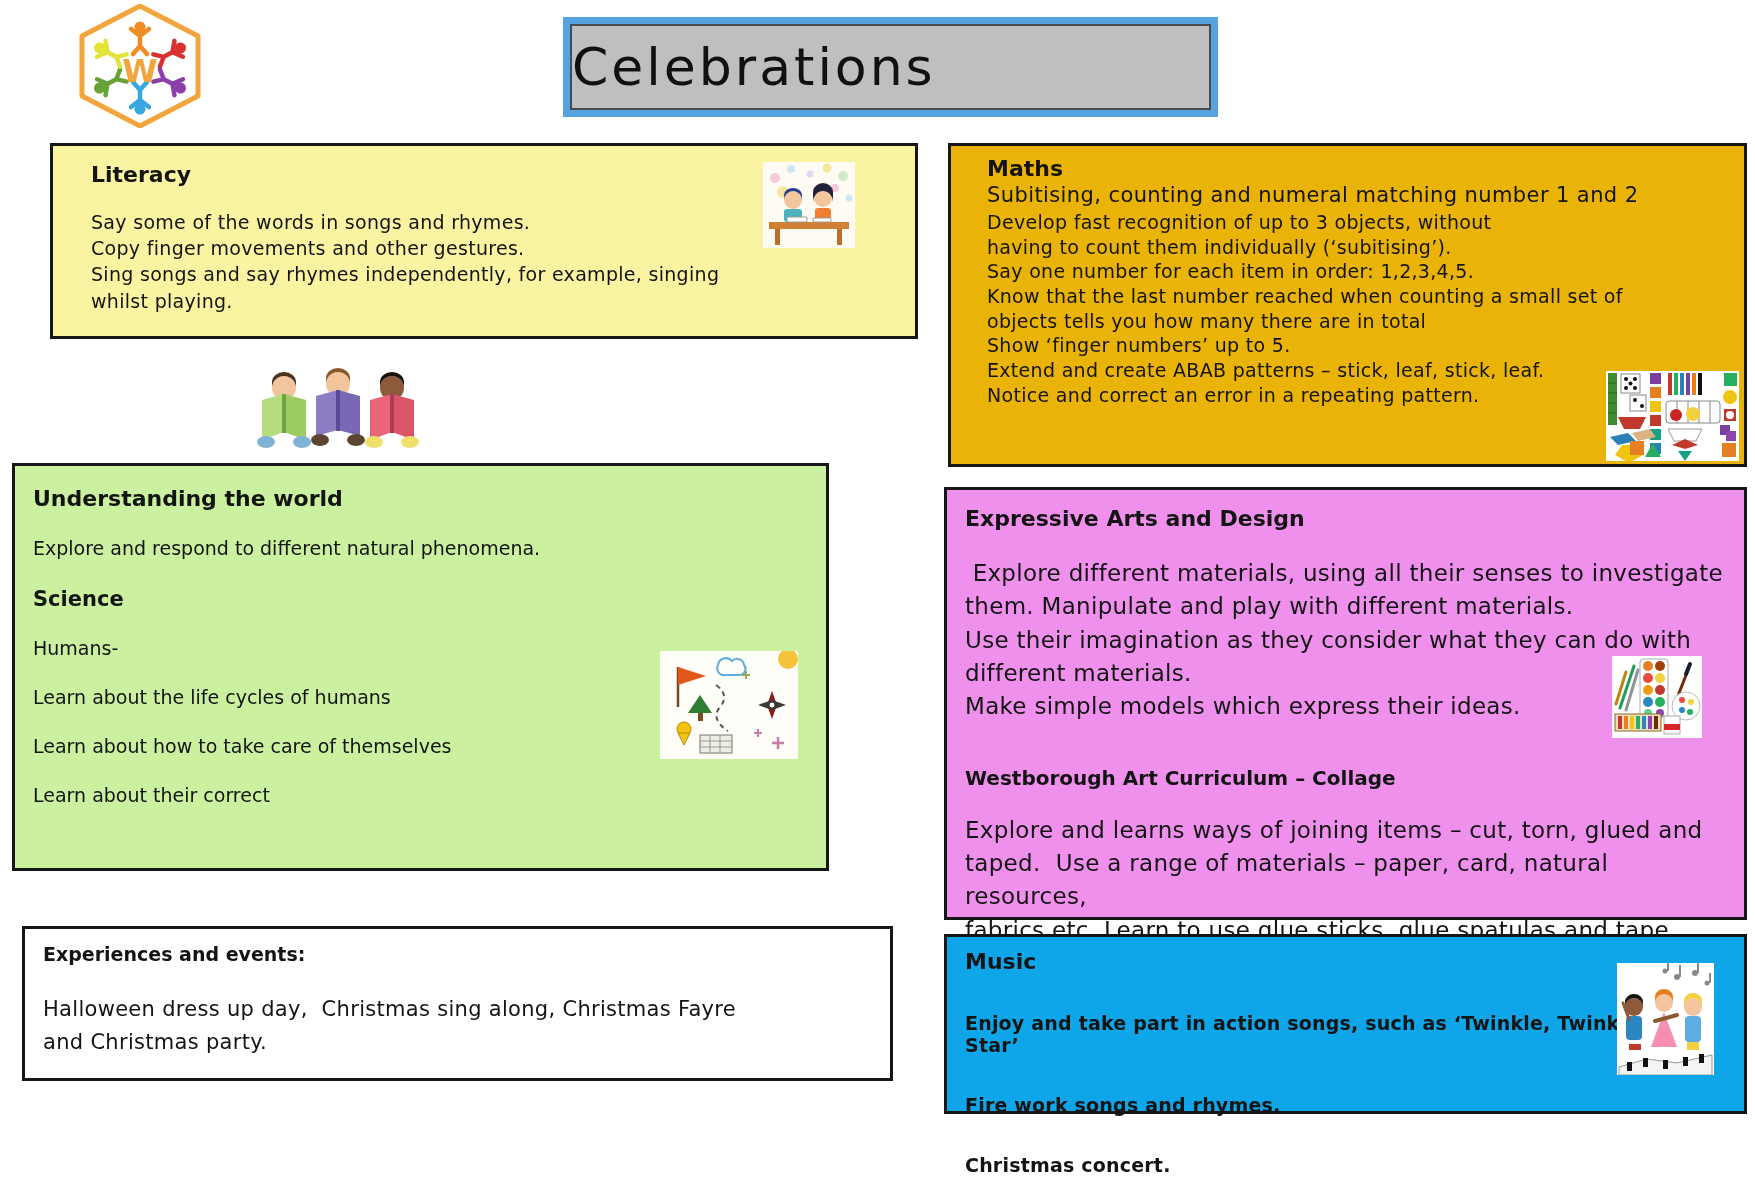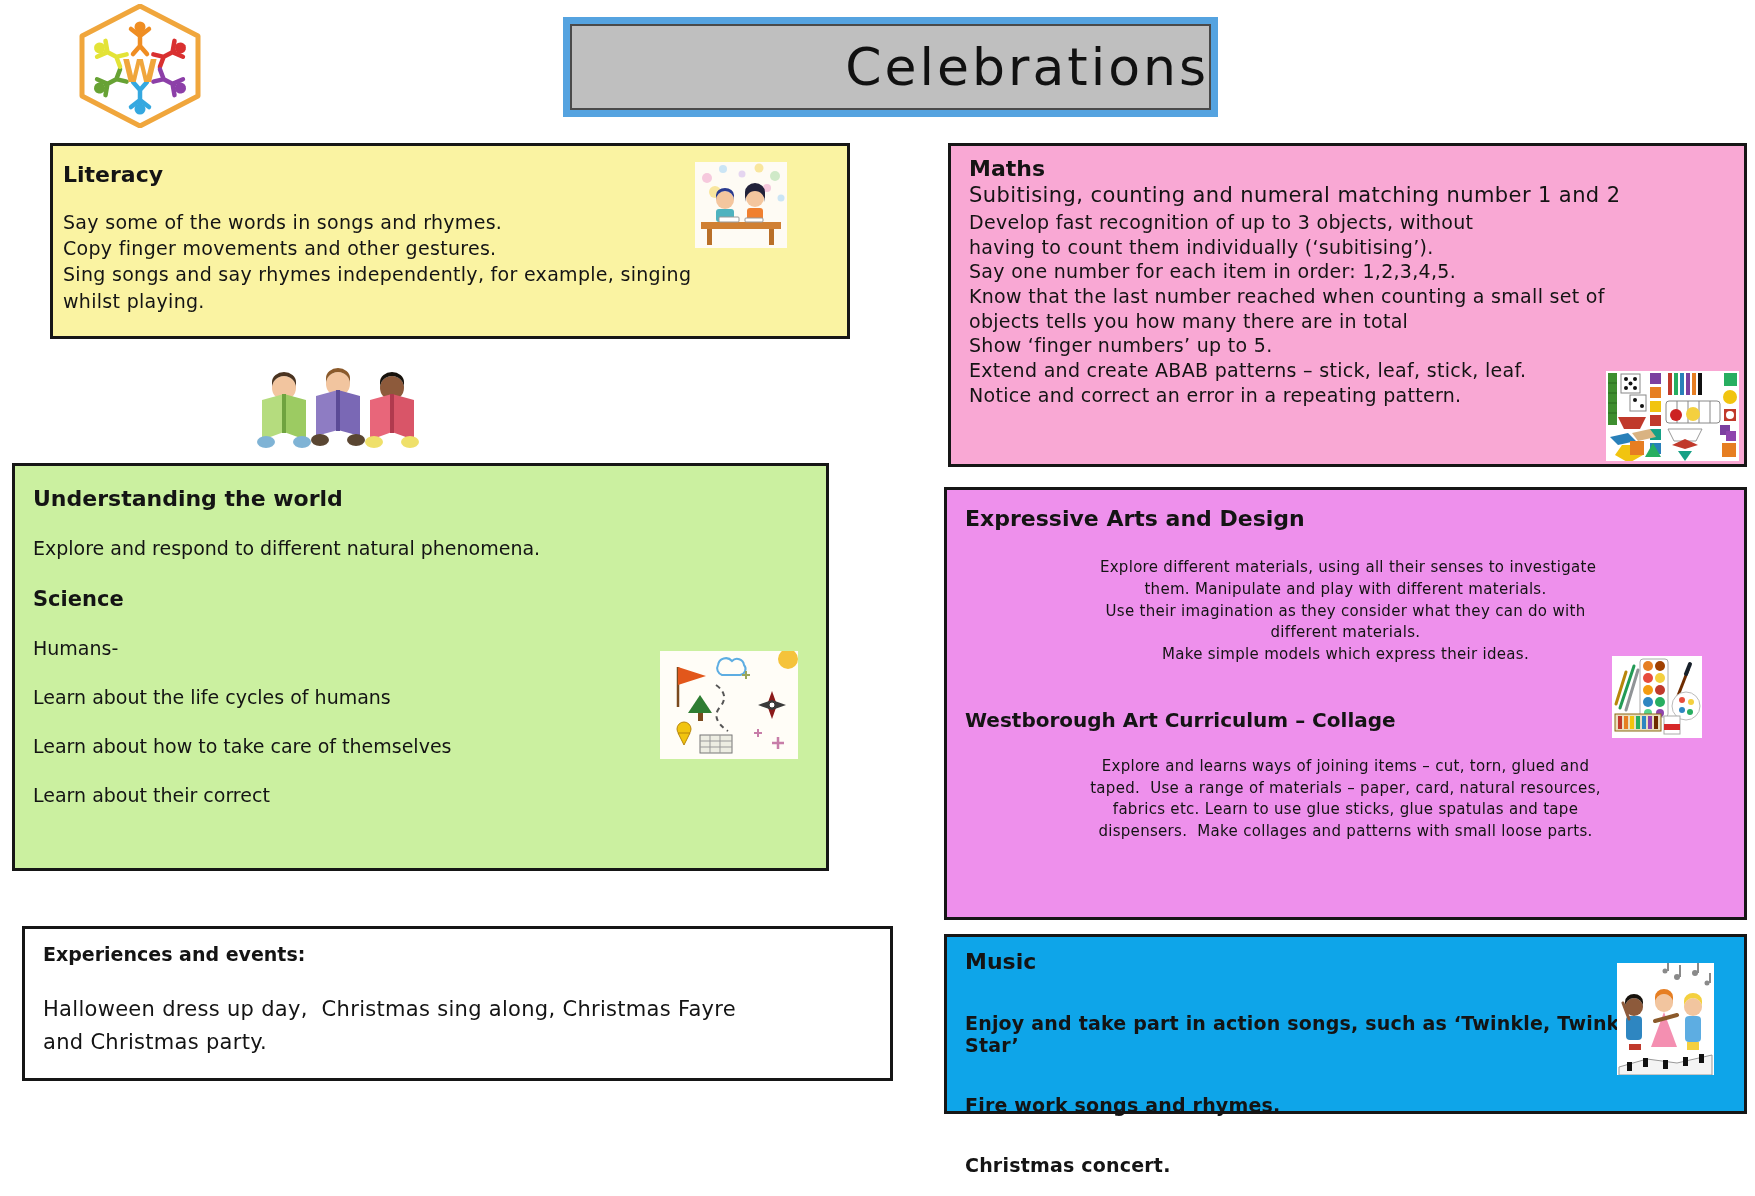--- a/index.html
+++ b/index.html
@@ -6,55 +6,55 @@
   body { background:#fff; font-family:"DejaVu Sans", sans-serif; color:#141414; }
   #canvas { position:relative; width:1755px; height:1196px; background:#ffffff; overflow:hidden; }
 
   .box { position:absolute; border:3px solid #161616; }
   .pre { white-space:pre-wrap; }
 
   
   #title-banner { position:absolute; left:563px; top:17px; width:655px; height:100px;
     background:#55A3E0; padding:7px; }
   #title-inner { width:100%; height:100%; background:#BFBFBF; border:2px solid #4a4a4a;
-    display:flex; align-items:center; justify-content:flex-end; }
+    display:flex; align-items:center; justify-content:flex-start; }
   #title-text { font-size:52px; letter-spacing:3px; color:#111; }
 
   
   #logo { position:absolute; left:75px; top:4px; width:130px; height:124px; }
 
   
-  #literacy { left:50px; top:143px; width:800px; height:196px; background:#FAF3A2; padding:16px 10px; }
+  #literacy { left:50px; top:143px; width:868px; height:196px; background:#FAF3A2; padding:16px 38px; }
   #literacy h2 { font-size:22px; margin-bottom:22px; }
   #literacy p { font-size:19px; line-height:1.38; letter-spacing:0.3px; }
   #literacy-img { position:absolute; right:60px; top:16px; width:92px; height:86px; }
 
   
-  #maths { left:948px; top:143px; width:799px; height:324px; background:#f9a8d4; padding:10px 18px; }
+  #maths { left:948px; top:143px; width:799px; height:324px; background:#eab308; padding:10px 36px; }
   #maths h2 { font-size:22px; margin-bottom:2px; }
   #maths .sub { font-size:21px; letter-spacing:0.4px; margin-bottom:3px; }
   #maths p { font-size:19px; line-height:1.3; letter-spacing:0.3px; }
   #maths-img { position:absolute; right:5px; bottom:3px; width:133px; height:90px; }
 
   
   #reading-kids { position:absolute; left:252px; top:366px; width:172px; height:88px; }
 
   
   #world { left:12px; top:463px; width:817px; height:408px; background:#CBF0A0; padding:20px 18px; }
   #world h2 { font-size:22px; margin-bottom:26px; }
   #world .intro { font-size:19px; margin-bottom:28px; }
   #world h3 { font-size:21px; margin-bottom:26px; }
   #world p { font-size:19px; margin-bottom:27px; }
   #world .re { font-size:21px; font-weight:700; margin-top:2px; }
   #science-img { position:absolute; right:28px; top:185px; width:138px; height:108px; }
 
   
   #arts { left:944px; top:487px; width:803px; height:433px; background:#EE90EC; padding:16px 18px; }
   #arts h2 { font-size:22px; margin-bottom:26px; }
-  #arts p { font-size:15px; line-height:1.45; letter-spacing:0.3px;text-align:center; }
+  #arts p { font-size:23px; line-height:1.45; letter-spacing:0.3px; }
   #arts h3 { font-size:20px; margin-top:42px; margin-bottom:24px; }
   #arts-img { position:absolute; right:42px; top:166px; width:90px; height:82px; }
 
   
   #experiences { left:22px; top:926px; width:871px; height:155px; background:#ffffff; padding:14px 18px; }
   #experiences h2 { font-size:19px; margin-bottom:28px; }
   #experiences p { font-size:21px; line-height:1.55; letter-spacing:0.3px; }
 
   
   #music { left:944px; top:934px; width:803px; height:180px; background:#0ea5e9; padding:12px 18px; }

